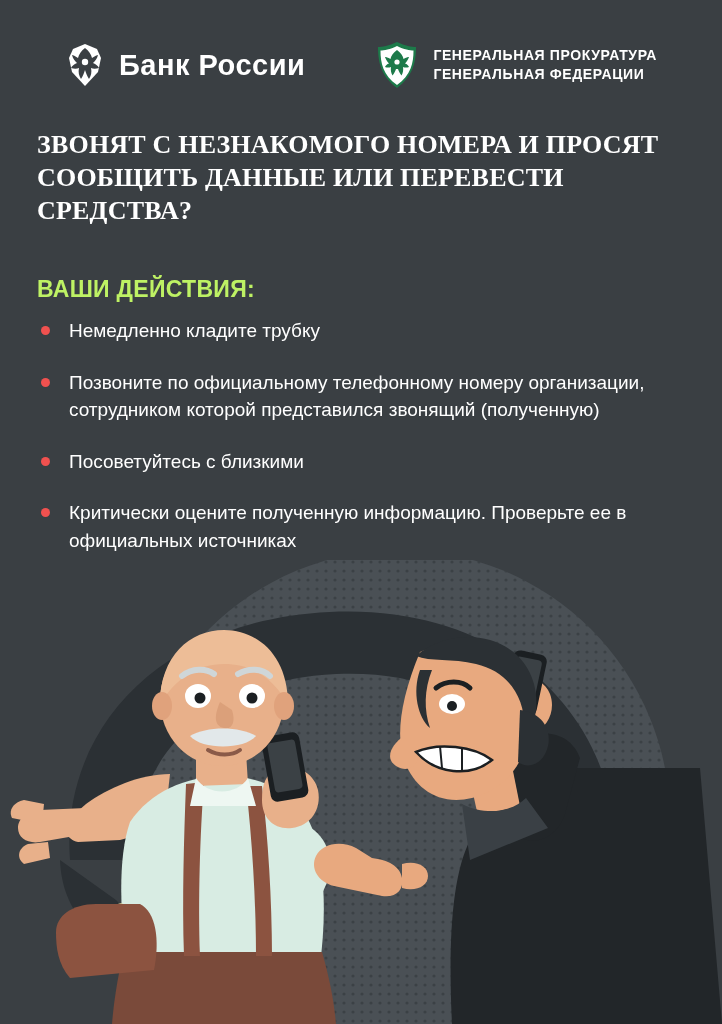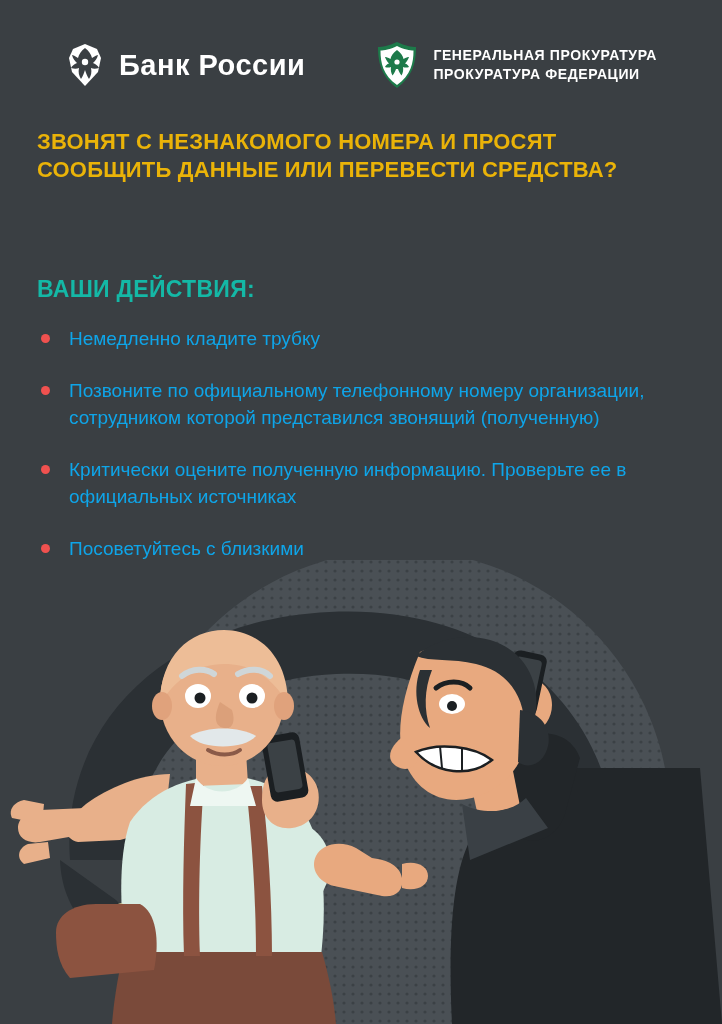--- a/index.html
+++ b/index.html
@@ -78,54 +78,55 @@
     letter-spacing: 0.6px;
     white-space: nowrap;
   }
 
   
   .headline {
     position: absolute;
     top: 128px;
     left: 37px;
     width: 650px;
-    color: #eab308;
-    font-size: 22px;
+    color: #ffffff;
+    font-size: 26px;
     font-weight: bold;
     line-height: 1.27;
     letter-spacing: 0.2px;
     text-transform: uppercase;
     z-index: 5;
+    font-family: Liberation Serif, serif;
   }
 
   
   .actions {
     position: absolute;
     top: 276px;
     left: 37px;
     width: 655px;
     z-index: 5;
   }
   .actions-title {
-    color: #14b8a6;
+    color: #bef264;
     font-size: 23px;
     font-weight: bold;
     letter-spacing: 0.3px;
-    margin-bottom: 22px;
+    margin-bottom: 14px;
   }
   .action-list {
     list-style: none;
     margin: 0;
     padding: 0;
   }
   .action-item {
     position: relative;
     padding-left: 32px;
     margin-bottom: 24px;
-    color: #0ea5e9;
+    color: #ffffff;
     font-size: 19px;
     line-height: 1.45;
   }
   .action-item:last-child { margin-bottom: 0; }
   .bullet {
     position: absolute;
     left: 4px;
     top: 9px;
     width: 9px;
     height: 9px;
@@ -259,43 +260,43 @@
       <span class="logo-gp-mark">
         <svg width="44" height="50" viewBox="0 0 44 50" xmlns="http://www.w3.org/2000/svg">
           <path d="M22 2 C30 6 37 7 41 7 C41 22 38 36 22 48 C6 36 3 22 3 7 C7 7 14 6 22 2 Z" fill="#1d7a4a"></path>
           <path d="M22 6 C29 9.5 35 10.5 38.5 10.5 C38.5 23 36 35 22 45 C8 35 5.5 23 5.5 10.5 C9 10.5 15 9.5 22 6 Z" fill="#ffffff"></path>
           <path d="M22 10 C18 13 16 16 15.5 19 C13 17.5 11 17 10 17 C11 20 12.5 22 14 23.5 C12 24 10.5 25.5 10 27 C12 27.8 14.5 27.8 16 27 C15.5 30 16 33 17.5 35.5 C19 33.5 20.5 31 21 29 L22 29 L23 29 C23.5 31 25 33.5 26.5 35.5 C28 33 28.5 30 28 27 C29.5 27.8 32 27.8 34 27 C33.5 25.5 32 24 30 23.5 C31.5 22 33 20 34 17 C33 17 31 17.5 28.5 19 C28 16 26 13 22 10 Z" fill="#1d7a4a"></path>
           <circle cx="22" cy="22" r="2.6" fill="#ffffff"></circle>
         </svg>
       </span>
       <span class="logo-gp-text">
         <span>ГЕНЕРАЛЬНАЯ ПРОКУРАТУРА</span><br>
-        <span>ПРОКУРАТУРА ФЕДЕРАЦИИ</span>
+        <span>ГЕНЕРАЛЬНАЯ ФЕДЕРАЦИИ</span>
       </span>
     </div>
 
   </div>
 
   <div class="headline">ЗВОНЯТ С НЕЗНАКОМОГО НОМЕРА И ПРОСЯТ СООБЩИТЬ ДАННЫЕ ИЛИ ПЕРЕВЕСТИ СРЕДСТВА?</div>
 
   <div class="actions">
     <div class="actions-title">ВАШИ ДЕЙСТВИЯ:</div>
     <ul class="action-list">
       <li class="action-item">
         <span class="bullet"></span>
         <span>Немедленно кладите трубку</span>
       </li>
       <li class="action-item">
         <span class="bullet"></span>
         <span>Позвоните по официальному телефонному номеру организации, сотрудником которой представился звонящий (полученную)</span>
       </li>
       <li class="action-item">
         <span class="bullet"></span>
-        <span>Критически оцените полученную информацию. Проверьте ее в официальных источниках</span>
+        <span>Посоветуйтесь с близкими</span>
       </li>
       <li class="action-item">
         <span class="bullet"></span>
-        <span>Посоветуйтесь с близкими</span>
+        <span>Критически оцените полученную информацию. Проверьте ее в официальных источниках</span>
       </li>
     </ul>
   </div>
 
 </div>
 
 </body></html>

